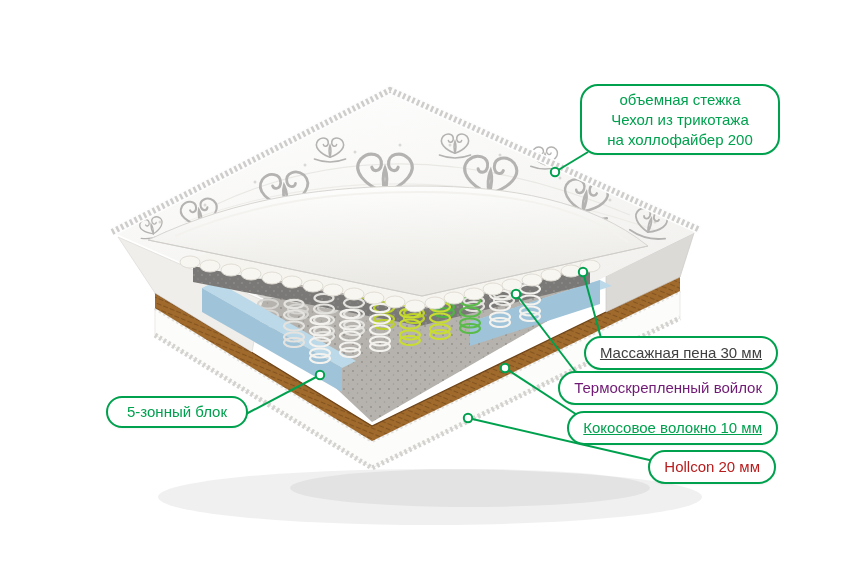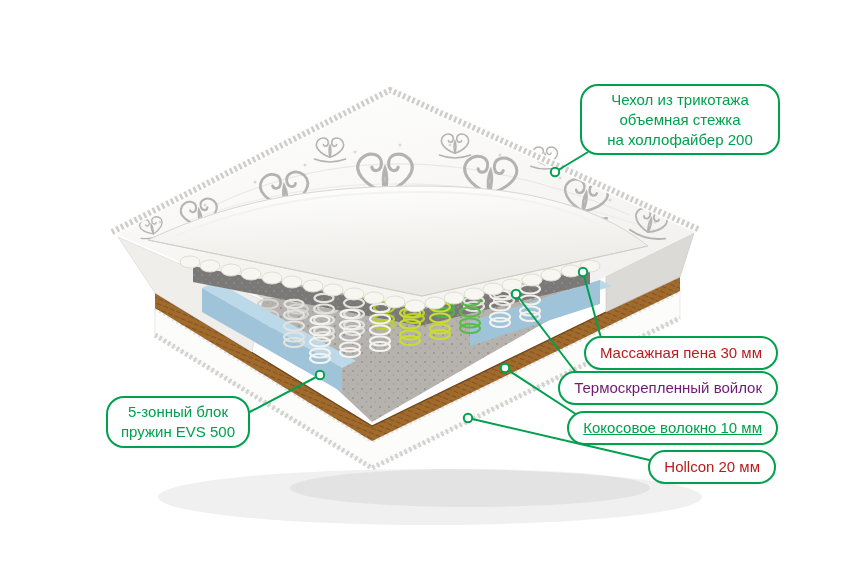--- a/index.html
+++ b/index.html
@@ -218,31 +218,30 @@
         <circle cx="583" cy="272" r="4.2"></circle>
         <circle cx="516" cy="294" r="4.2"></circle>
         <circle cx="505" cy="368" r="4.2"></circle>
         <circle cx="468" cy="418" r="4.2"></circle>
         <circle cx="320" cy="375" r="4.2"></circle>
       </g>
     </g>
   </svg>
 
   <div class="callout" style="right: 86px; top: 84px; min-width: 170px; border-color: rgb(0, 161, 78); color: rgb(0, 161, 78);">
+    <span>объемная стежка</span>
     <span>Чехол из трикотажа</span>
-    <span>объемная стежка</span>
     <span>на холлофайбер 200</span>
   </div>
 
-  <div class="callout pill" style="right: 88px; top: 336px; border-color: rgb(0, 161, 78); color: #b91c1c;">Массажная пена 30 мм</div>
+  <div class="callout pill" style="right: 88px; top: 336px; border-color: rgb(0, 161, 78); color: #404040; text-decoration: underline;">Массажная пена 30 мм</div>
 
   <div class="callout pill" style="right: 88px; top: 371px; border-color: rgb(0, 161, 78); color: #701a75;">Термоскрепленный войлок</div>
 
   <div class="callout pill" style="right: 88px; top: 411px; border-color: rgb(0, 161, 78); color: rgb(0, 161, 78); text-decoration: underline;">Кокосовое волокно 10 мм</div>
 
   <div class="callout pill" style="right: 90px; top: 450px; border-color: rgb(0, 161, 78); color: #b91c1c;">Hollcon 20 мм</div>
 
   <div class="callout" style="left: 106px; top: 396px; min-width: 112px; border-color: rgb(0, 161, 78); color: rgb(0, 161, 78);">
     <span>5-зонный блок</span>
-    <span>пружин EVS 500</span>
   </div>
 
 </div>
 
 </body></html>

